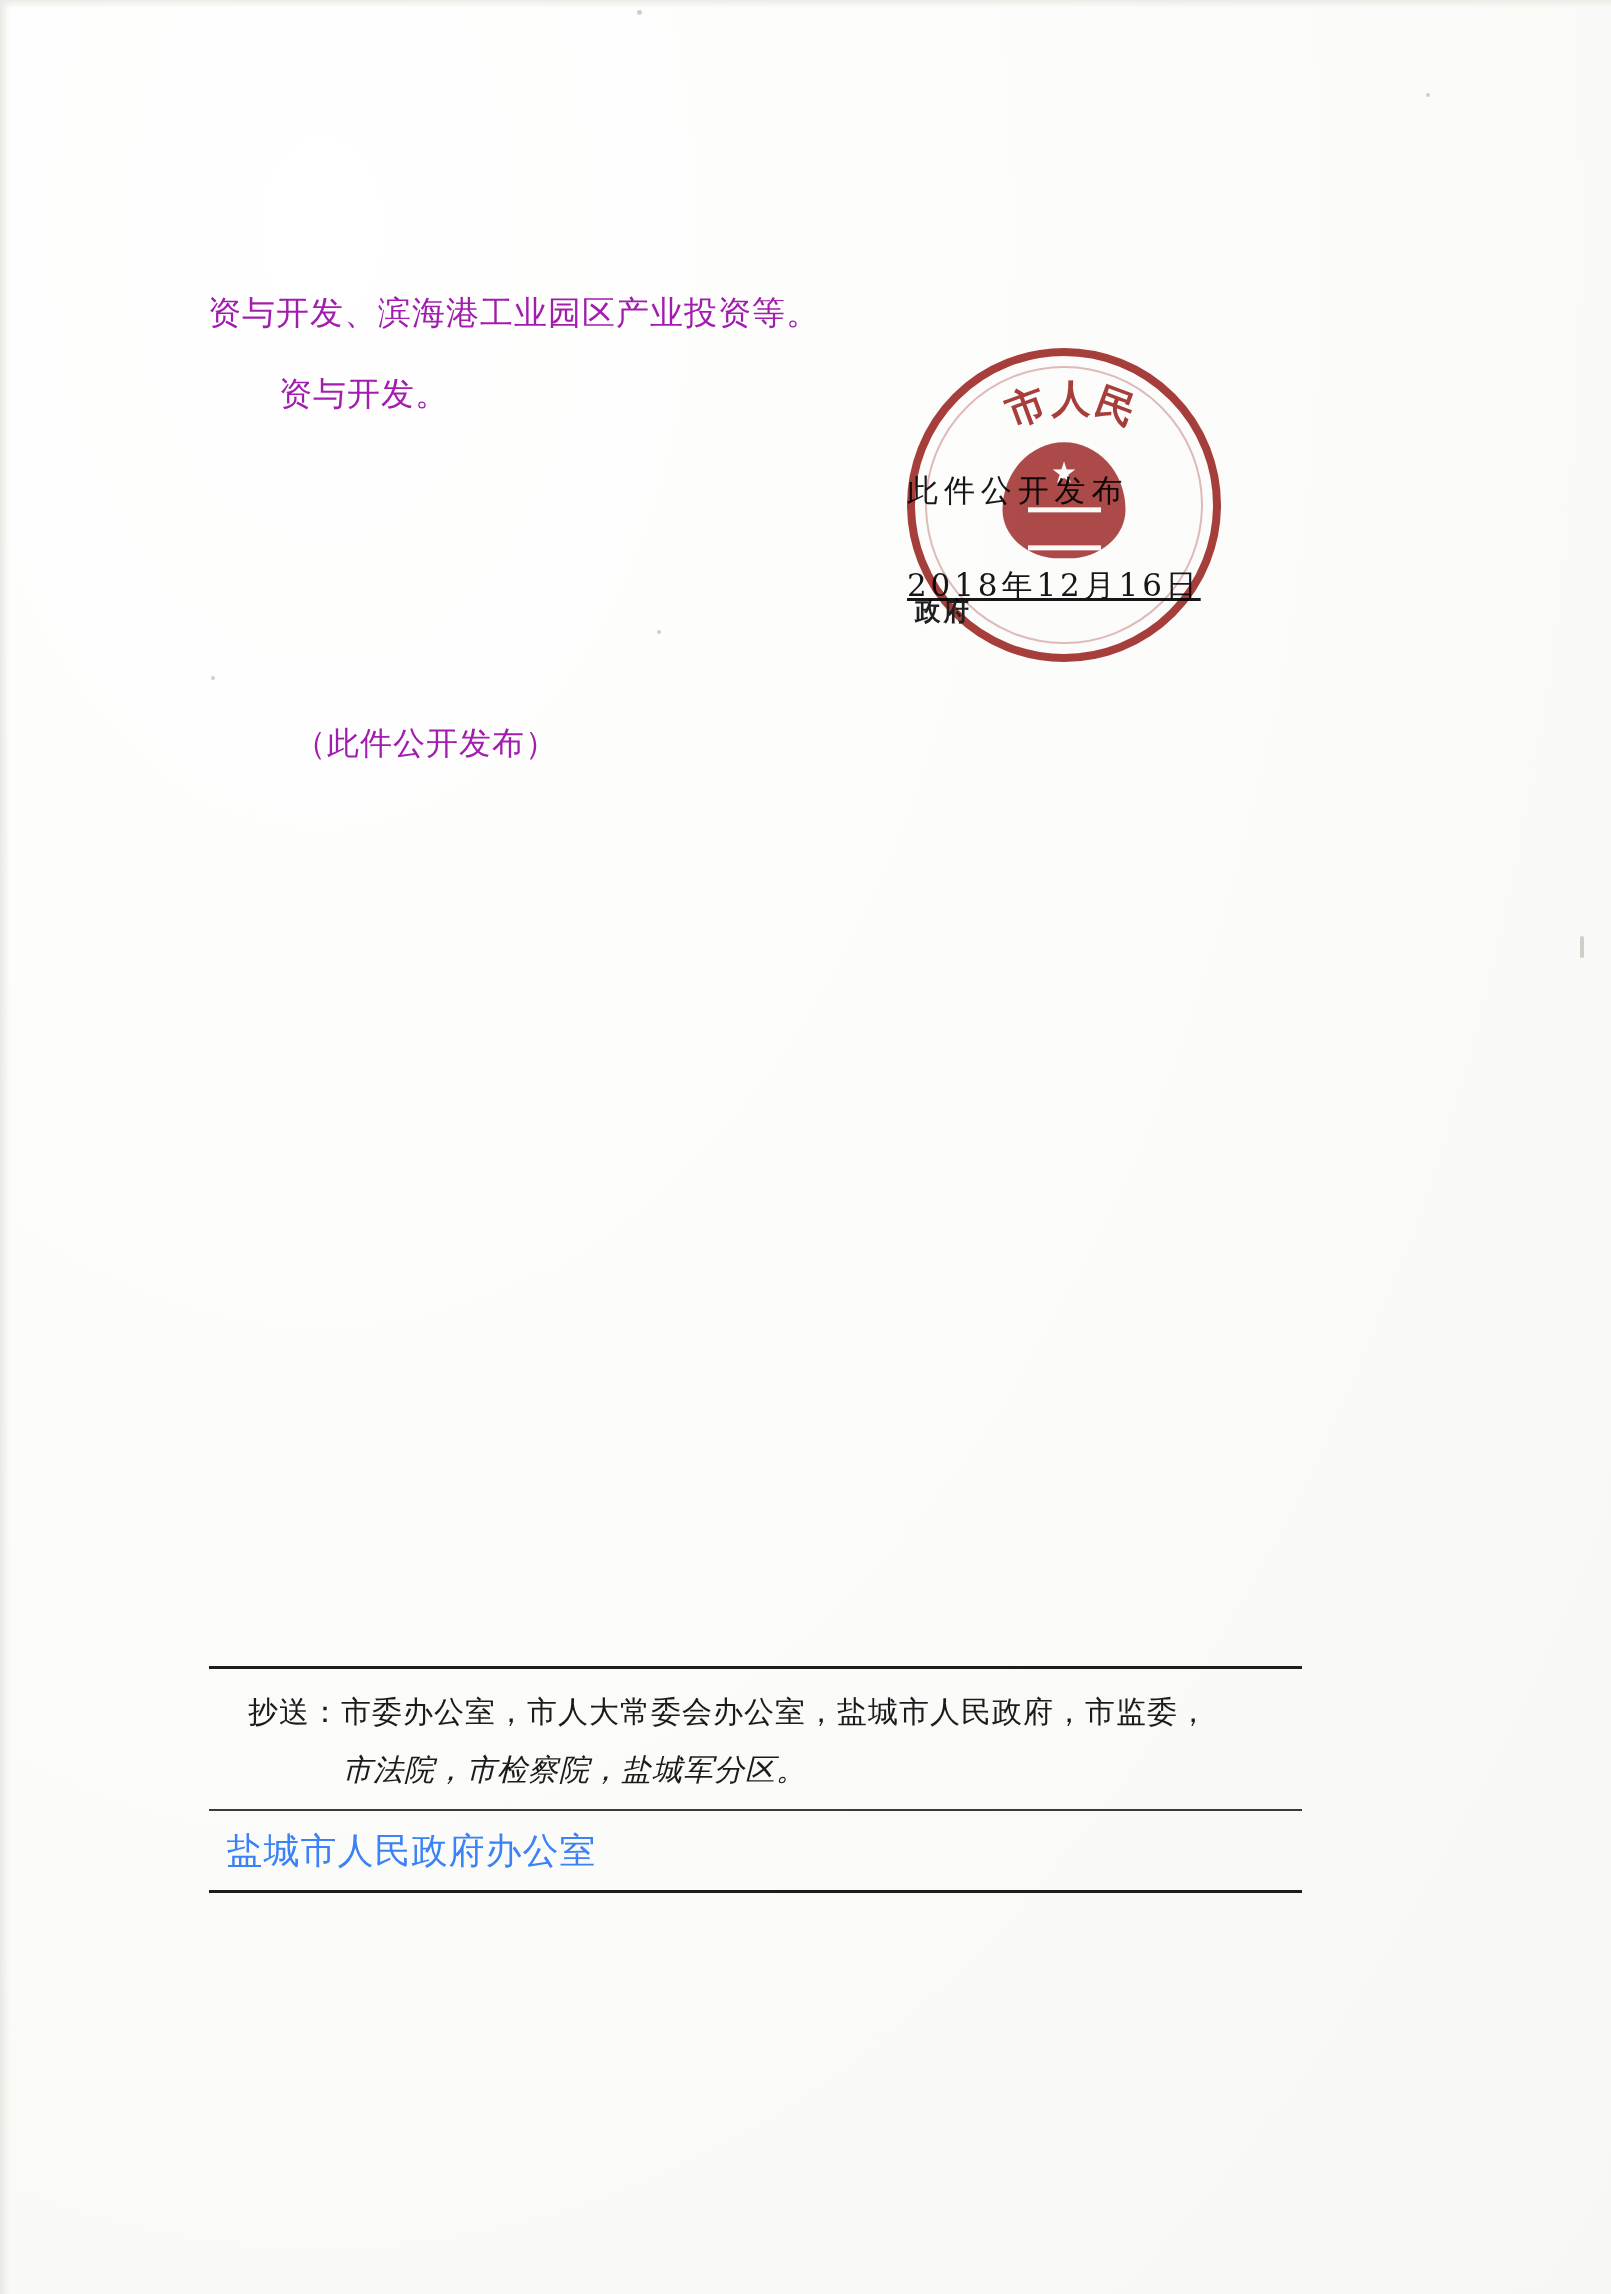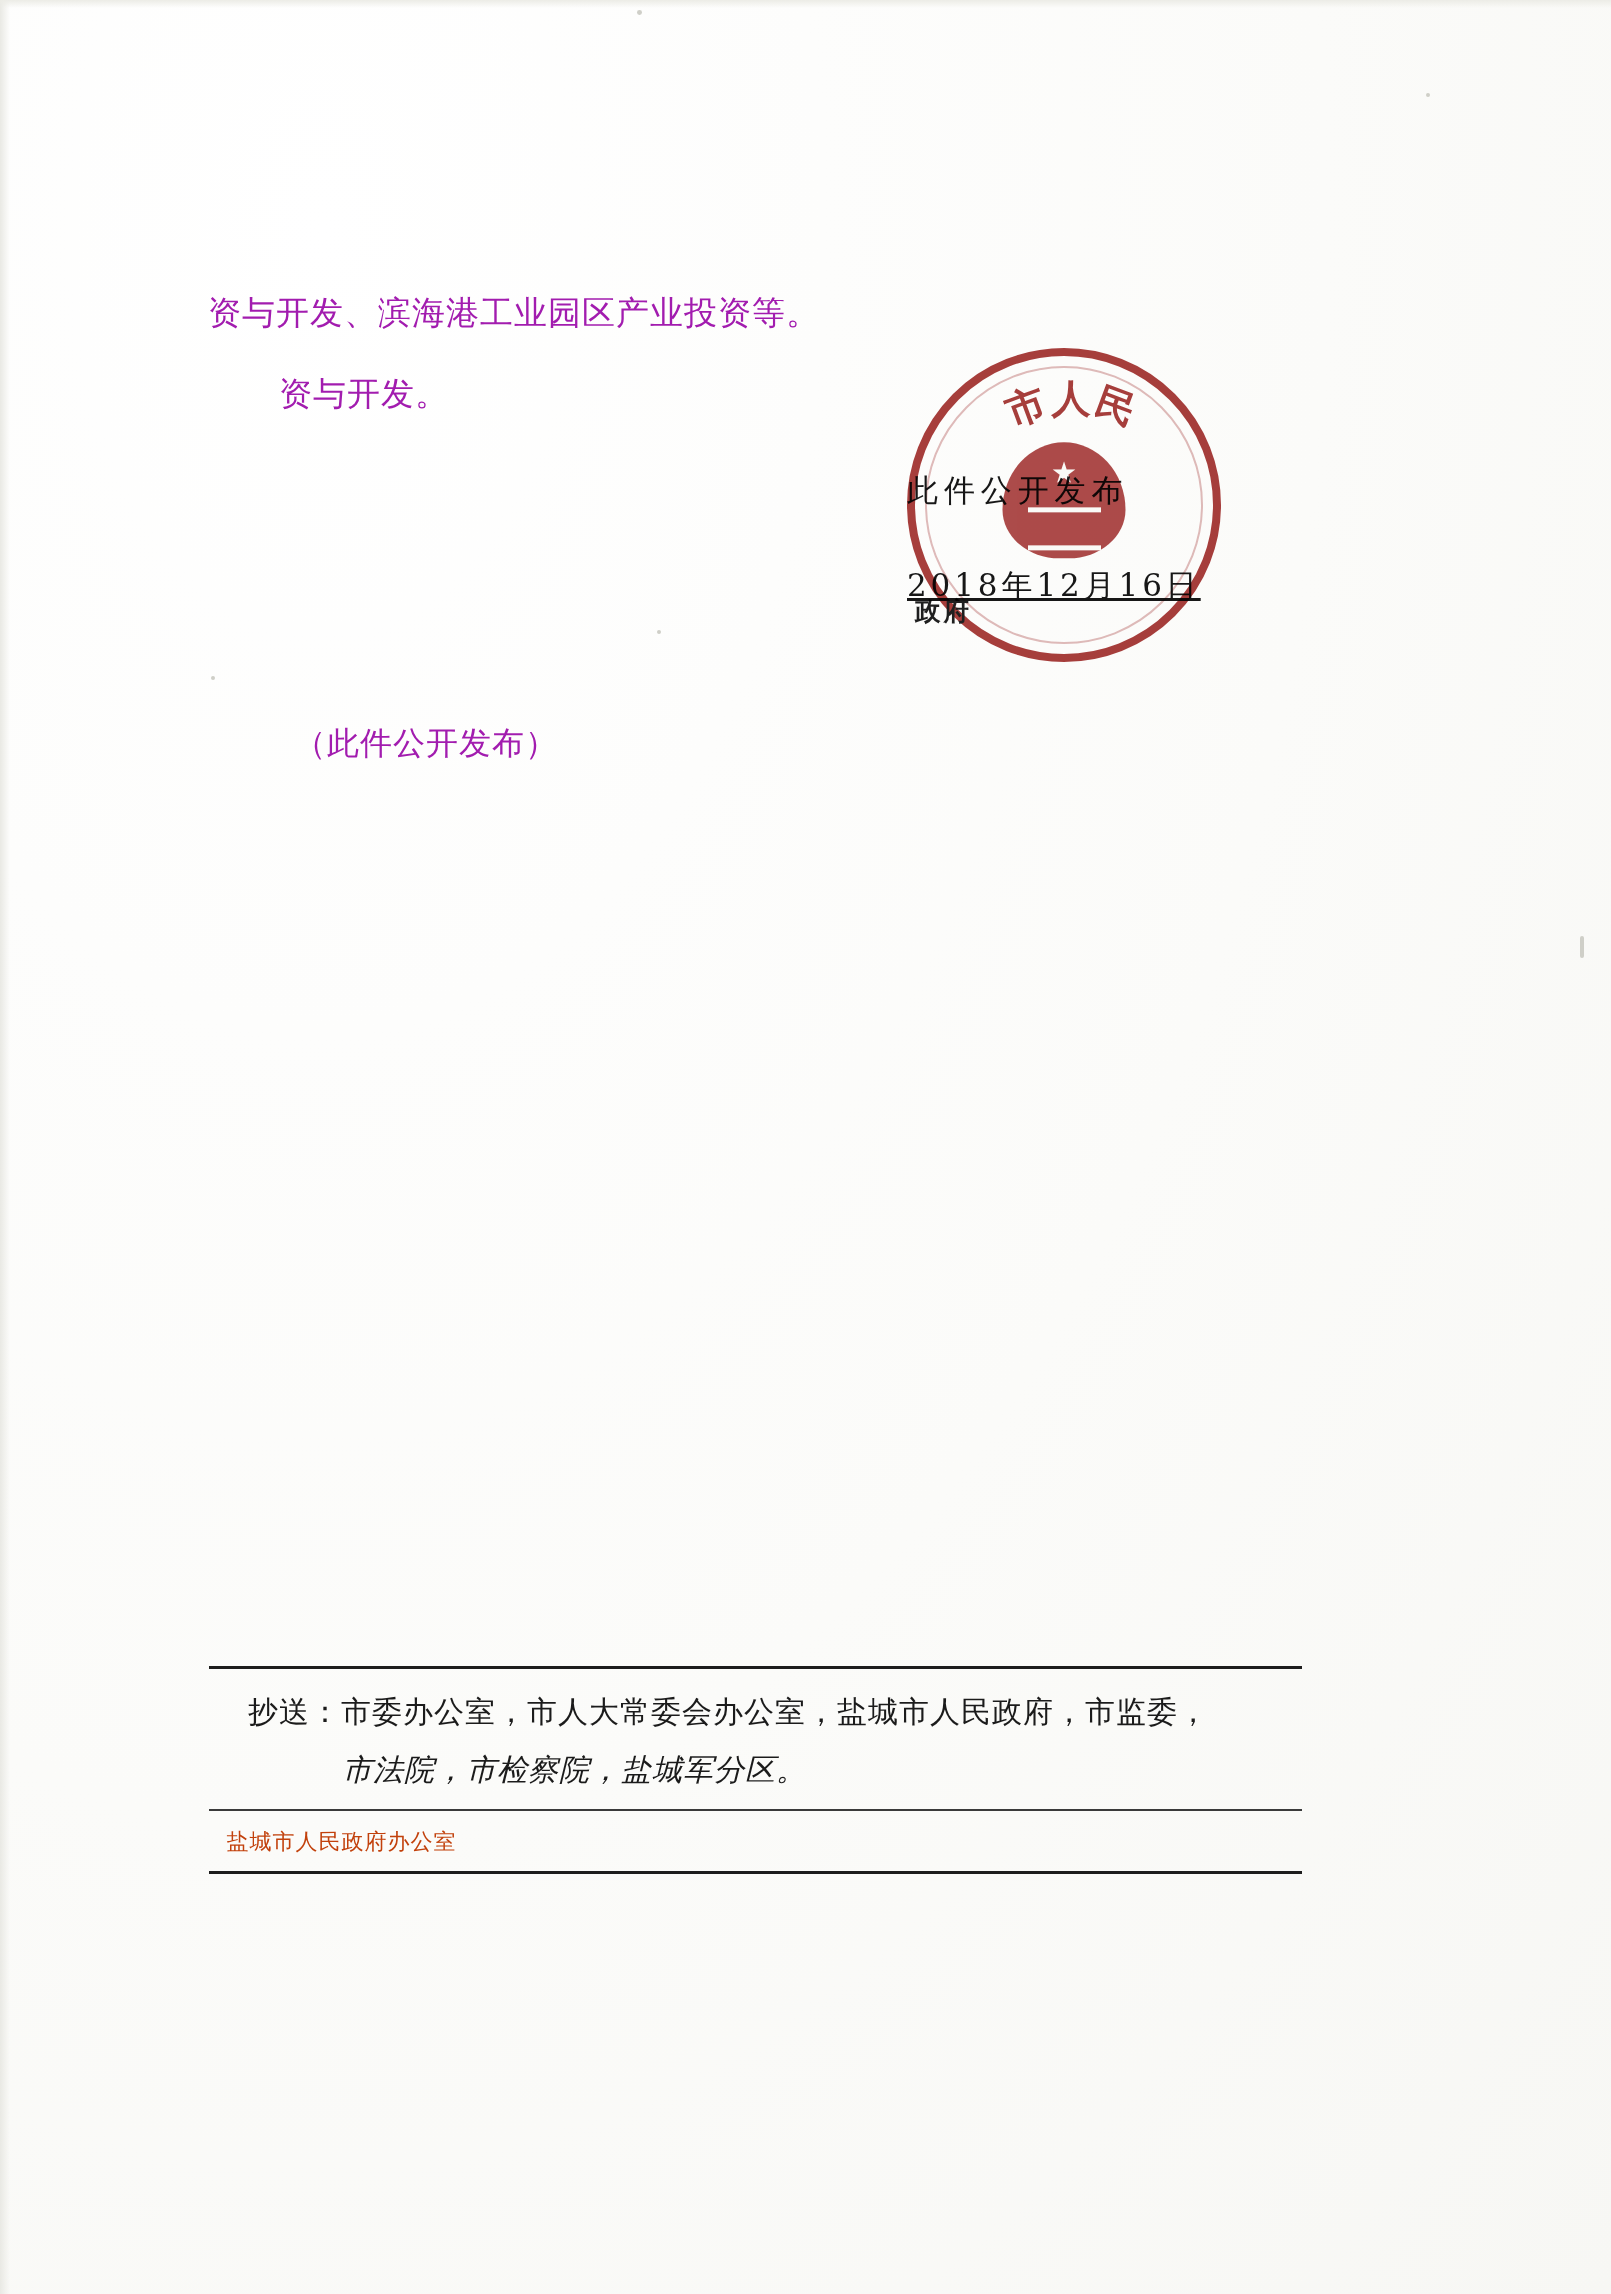--- a/index.html
+++ b/index.html
@@ -188,22 +188,22 @@
     padding: 13.7px 0 9.8px 39px;
   }
   .footer-cc .cc-line-2 {
     padding-left: 94px;
     font-style: italic;
   }
   .footer-issuer {
     display: flex;
     justify-content: space-between;
     align-items: baseline;
-    font-size: 22px;
-    color: #c2410c;
+    font-size: 36px;
+    color: #3b82f6;
     letter-spacing: 1px;
     padding: 15.7px 19.6px 13.7px 17.6px;
     text-align: right;
   }
 </style>
 </head>
 <body>
 
 <div class="page">
   <div class="paper-tint"></div>

